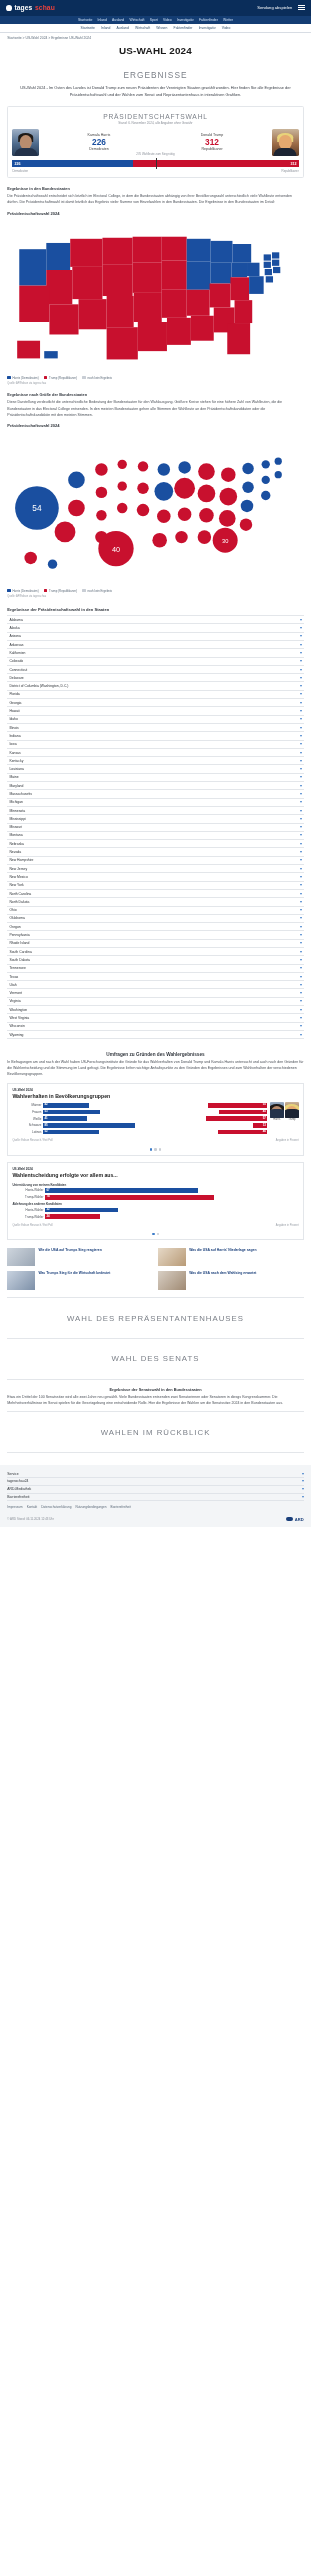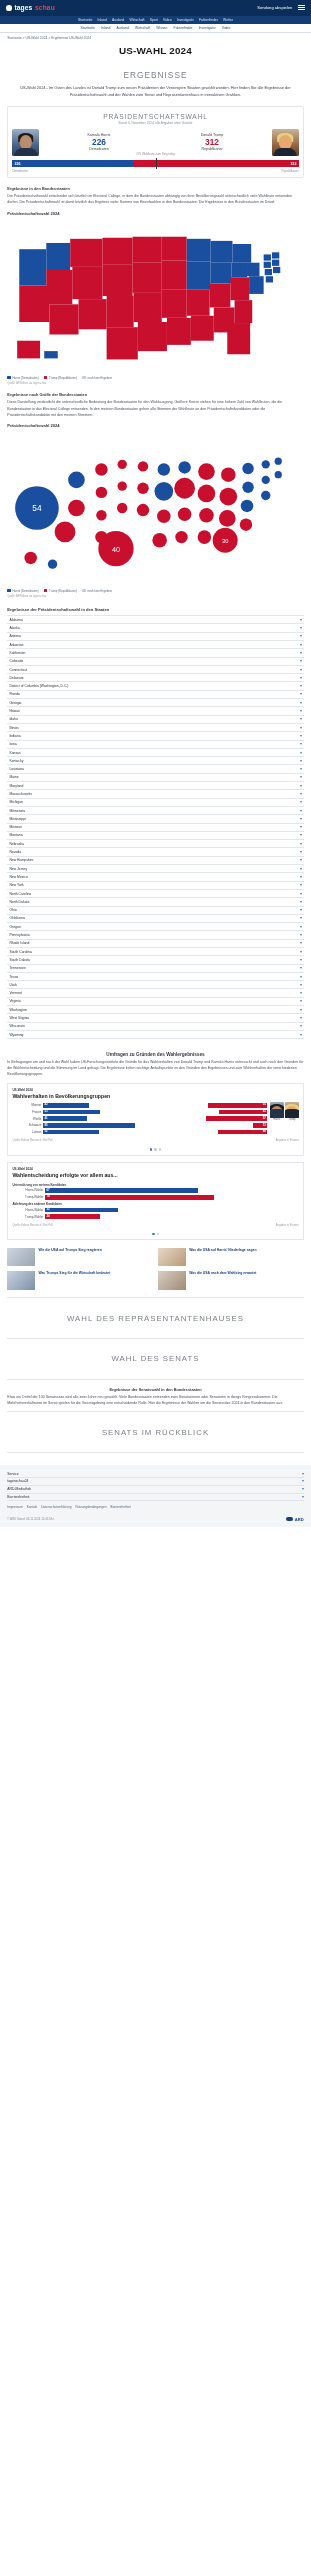--- a/index.html
+++ b/index.html
@@ -772,21 +772,21 @@
   <div class="rule"></div>
   <div class="big-sec">WAHL DES REPRÄSENTANTENHAUSES</div>
   <div class="rule"></div>
 
   <div class="big-sec">WAHL DES SENATS</div>
   <div class="rule"></div>
   <div class="block-label" style="text-align:center;">Ergebnisse der Senatswahl in den Bundesstaaten</div>
   <div class="block-text">Etwa ein Drittel der 100 Senatssitze wird alle zwei Jahre neu gewählt. Viele Bundesstaaten entsenden zwei Senatorinnen oder Senatoren in diesgs Kongresskammer. Die Mehrheitsverhältnisse im Senat spielen für die Gesetzgebung eine entscheidende Rolle. Hier die Ergebnisse der Wahlen um die Senatssitze 2024 in den Bundesstaaten aus.</div>
 
   <div class="rule"></div>
-  <div class="big-sec">SENATS IM RÜCKBLICK</div>
+  <div class="big-sec">WAHLEN IM RÜCKBLICK</div>
   <div class="rule"></div>
 
   <div class="footer">
     <div id="footer-rows">
         <div class="f-row">
           <span>Service</span>
           <span class="chev"></span>
         </div>
         <div class="f-row">
           <span>tagesschau24</span>

